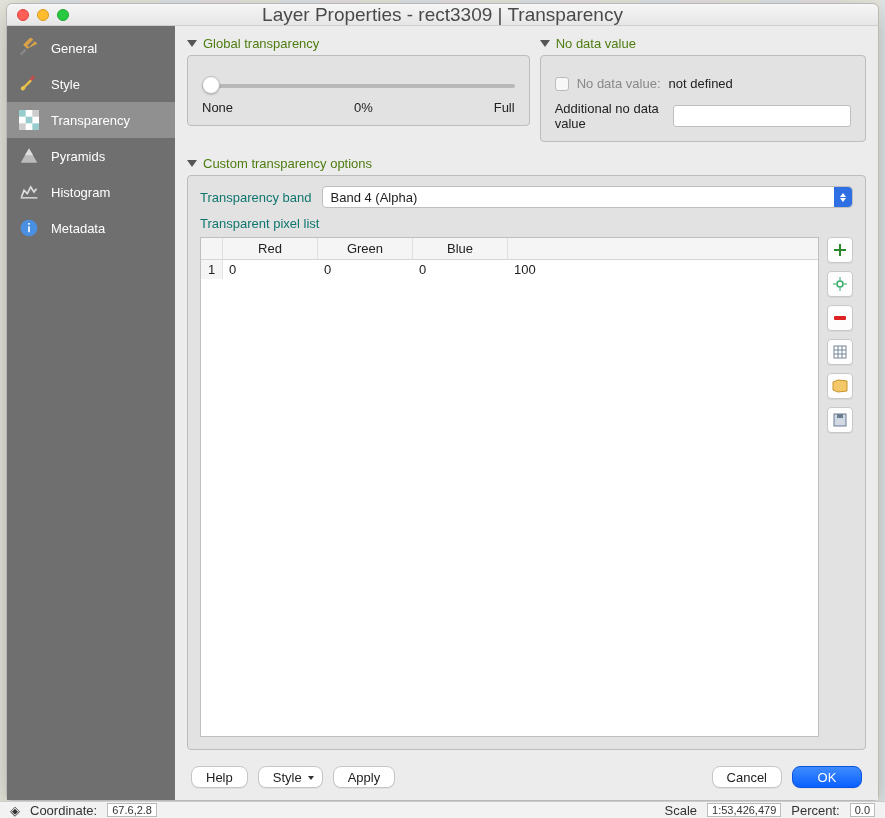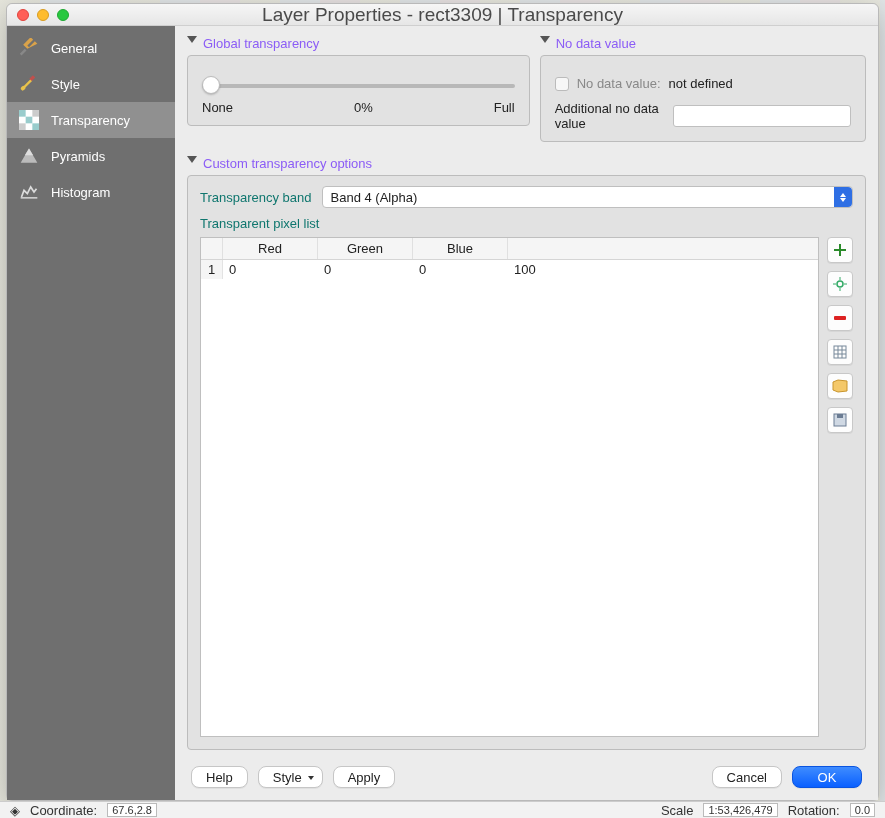--- a/index.html
+++ b/index.html
@@ -33,21 +33,21 @@
     color:#fff; font-size:13px; cursor:pointer;
   }
   .side-item.active { background:#909090; }
   .side-icon { width:20px; height:20px; display:flex; align-items:center; justify-content:center; }
   .side-icon svg { width:20px; height:20px; }
 
   .main { flex:1; display:flex; flex-direction:column; padding:10px 12px 8px 12px; background:#ececec; min-width:0; }
 
   .row-top { display:flex; gap:10px; }
   .panel { flex:1; }
-  .sect-head { display:flex; gap:6px; font-size:13px; color:#8b5cf6; margin-bottom:4px; }
+  .sect-head { display:flex; align-items:center; gap:6px; font-size:13px; color:#4d7c0f; margin-bottom:4px; }
   .disclosure { width:0;height:0;border-left:5px solid transparent;border-right:5px solid transparent;border-top:7px solid #555; }
   .group {
     background:#e2e2e2; border:1px solid #bcbcbc; border-radius:4px; padding:20px 14px 10px;
   }
 
   .slider-wrap { position:relative; height:18px; margin-bottom:6px; }
   .slider-track { position:absolute; left:0; right:0; top:8px; height:4px; background:#b8b8b8; border-radius:2px; }
   .slider-track::after{content:"";position:absolute;left:0;top:0;height:100%;width:0;background:#3b82f6;border-radius:2px;}
   .slider-thumb { position:absolute; left:0; top:0; width:18px; height:18px; background:#fff; border:1px solid #bbb; border-radius:50%; box-shadow:0 1px 2px rgba(0,0,0,.2); }
   .slider-labels { display:flex; justify-content:space-between; color:#222; }
@@ -182,20 +182,30 @@
       </div>
       <div class="side-item">
         <span class="side-icon">
           <svg viewBox="0 0 24 24">
               <rect x="2" y="18" width="20" height="2" fill="#ccc"></rect>
               <path d="M3 18 L6 10 L10 14 L14 6 L18 12 L21 8" stroke="#ddd" fill="none" stroke-width="2"></path>
             </svg>
         </span>
         <span>Histogram</span>
       </div>
+      <div class="side-item">
+        <span class="side-icon">
+          <svg viewBox="0 0 24 24">
+              <circle cx="12" cy="12" r="10" fill="#4a90e2"></circle>
+              <rect x="11" y="10" width="2" height="7" fill="#fff"></rect>
+              <rect x="11" y="6" width="2" height="2" fill="#fff"></rect>
+            </svg>
+        </span>
+        <span>Metadata</span>
+      </div>
     </div>
 
     <div class="main">
       <div class="row-top">
         <div class="panel" style="flex:1.05">
           <div class="sect-head">
             <span class="disclosure"></span>
             <span>Global transparency</span>
           </div>
           <div class="group">
@@ -331,15 +341,15 @@
   </div>
 </div>
 
 <div class="statusbar">
   <span>◈</span>
   <span>Coordinate:</span>
   <span class="sb-field">67.6,2.8</span>
   <div class="spacer"></div>
   <span>Scale</span>
   <span class="sb-field">1:53,426,479</span>
-  <span>Rotation:</span>
+  <span>Percent:</span>
   <span class="sb-field">0.0</span>
 </div>
 
 </body></html>

